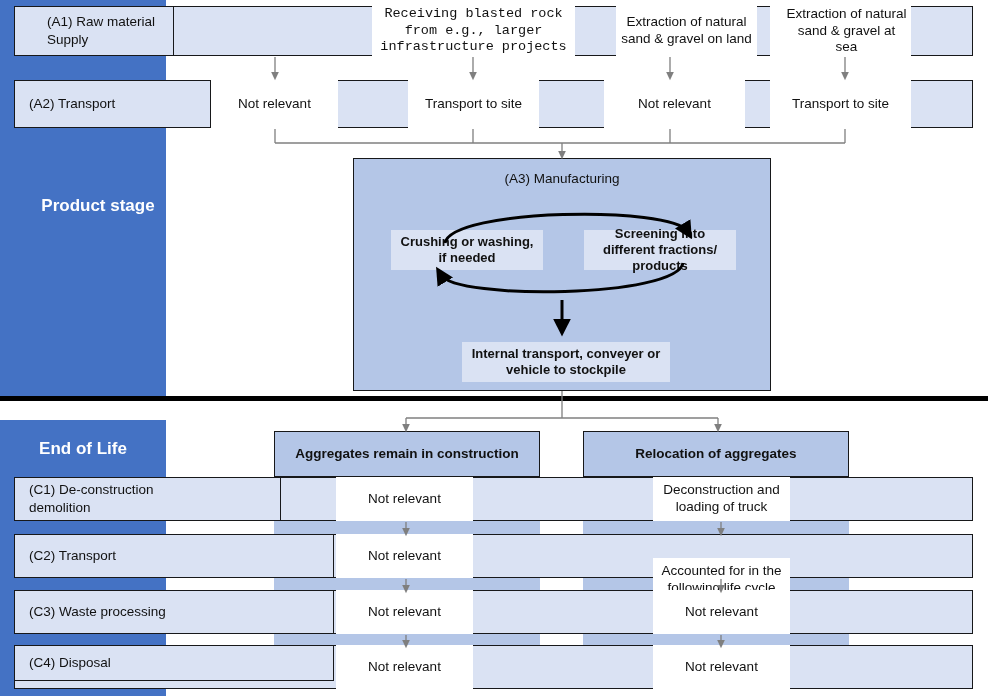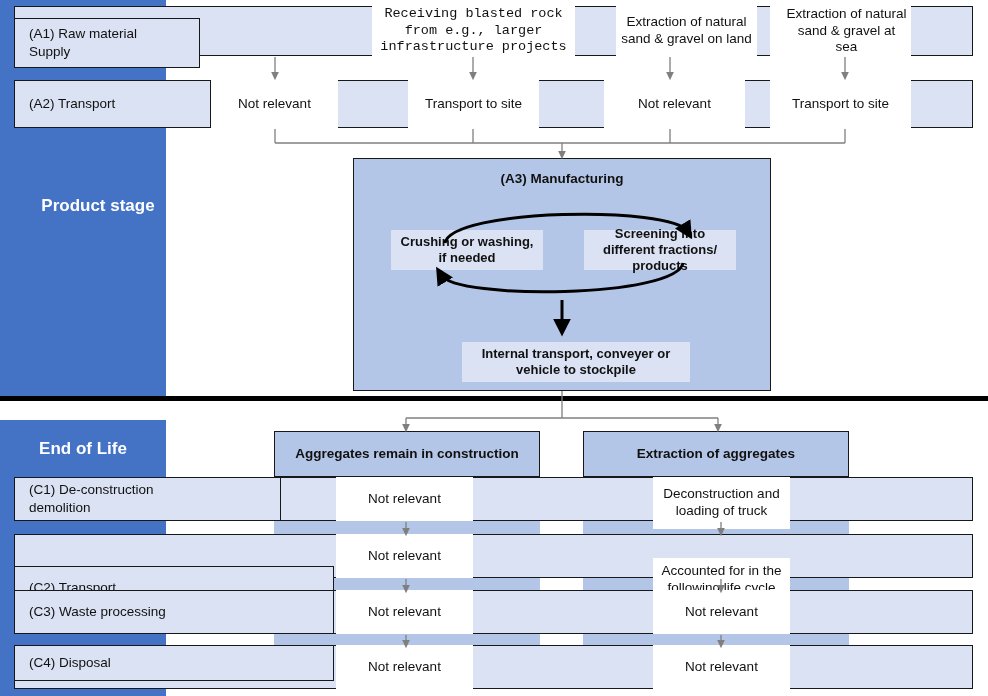--- a/index.html
+++ b/index.html
@@ -63,21 +63,21 @@
   }
 
   
   .mfg-box{
     background:#B4C6E7;
     border:1px solid #17181a;
   }
   .mfg-title{
     position:absolute;top:12px;left:0;right:0;
     text-align:center;
-    font-size:13.5px;font-weight:bold;color:#111;
+    font-size:13.5px;font-weight:normal;color:#111;
   }
   .mfg-sub{
     position:absolute;
     display:flex;align-items:center;justify-content:center;
     text-align:center;
     background:#DAE2F3;
     font-size:13px;font-weight:bold;color:#111;
     line-height:1.25;
     padding:0 4px;
   }
@@ -101,21 +101,21 @@
 </head>
 <body>
 
 <div id="canvas">
 
   <div class="abs stage-col" style="left:0px;top:0px;width:166px;height:396px;"></div>
   <div class="abs stage-label" style="left:0px;top:186px;width:196px;height:40px;">Product stage</div>
 
   <div class="abs row-band" style="left:14px;top:6px;width:959px;height:50px;"></div>
 
-  <div class="abs rowlabel" style="left:14px;top:18px;width:186px;height:50px;">
+  <div class="abs rowlabel" style="left:14px;top:6px;width:160px;height:50px;justify-content:center;">
     <span style="display:block">
       <span>(A1) Raw material</span><br>
       <span>Supply</span>
     </span>
   </div>
 
   <div class="abs cell" style="left:372px;top:6px;width:203px;height:50px;font-family:Liberation Mono, monospace;">Receiving blasted rock from e.g., larger infrastructure projects</div>
   <div class="abs cell" style="left:604px;top:6px;width:141px;height:50px;margin-left:12px;">Extraction of natural sand &amp; gravel on land</div>
   <div class="abs cell" style="left:770px;top:6px;width:141px;height:50px;padding-left:16px;">Extraction of natural sand &amp; gravel at sea</div>
 
@@ -131,51 +131,51 @@
   <div class="abs cell" style="left:770px;top:80px;width:141px;height:48px;">Transport to site</div>
 
   <div class="abs mfg-box" style="left:353px;top:158px;width:418px;height:233px;">
     <div class="mfg-title">(A3) Manufacturing</div>
   </div>
 
   <div class="abs mfg-sub" style="left:391px;top:230px;width:152px;height:40px;">Crushing or washing, if needed</div>
 
   <div class="abs mfg-sub" style="left:584px;top:230px;width:152px;height:40px;">Screening into different fractions/ products</div>
 
-  <div class="abs mfg-sub" style="left:462px;top:342px;width:228px;height:40px;">Internal transport, conveyer or vehicle to stockpile</div>
+  <div class="abs mfg-sub" style="left:462px;top:342px;width:208px;height:40px;">Internal transport, conveyer or vehicle to stockpile</div>
 
   <div class="abs thick-divider" style="left:0px;top:396px;width:988px;height:5px;"></div>
 
   <div class="abs stage-col" style="left:0px;top:420px;width:166px;height:276px;"></div>
   <div class="abs stage-label" style="left:0px;top:432px;width:166px;height:34px;">End of Life</div>
 
   <div class="abs eol-head" style="left:274px;top:431px;width:266px;height:46px;">Aggregates remain in construction</div>
-  <div class="abs eol-head" style="left:583px;top:431px;width:266px;height:46px;">Extraction of aggregates</div>
+  <div class="abs eol-head" style="left:583px;top:431px;width:266px;height:46px;">Relocation of aggregates</div>
 
   <div class="abs mid-band" style="left:274px;top:521px;width:266px;height:18px;"></div>
   <div class="abs mid-band" style="left:583px;top:521px;width:266px;height:18px;"></div>
 
   <div class="abs mid-band" style="left:274px;top:578px;width:266px;height:18px;"></div>
   <div class="abs mid-band" style="left:583px;top:578px;width:266px;height:18px;"></div>
 
   <div class="abs mid-band" style="left:274px;top:634px;width:266px;height:18px;"></div>
   <div class="abs mid-band" style="left:583px;top:634px;width:266px;height:18px;"></div>
 
   <div class="abs row-band" style="left:14px;top:477px;width:959px;height:44px;"></div>
   <div class="abs rowlabel" style="left:14px;top:477px;width:267px;height:44px;">
     <span style="display:block">
       <span>(C1) De-construction</span><br>
       <span>demolition</span>
     </span>
   </div>
   <div class="abs cell" style="left:336px;top:477px;width:137px;height:44px;">Not relevant</div>
-  <div class="abs cell" style="left:653px;top:477px;width:137px;height:52px;">Deconstruction and loading of truck</div>
+  <div class="abs cell" style="left:653px;top:477px;width:137px;height:44px;">Deconstruction and loading of truck</div>
 
   <div class="abs row-band" style="left:14px;top:534px;width:959px;height:44px;"></div>
-  <div class="abs rowlabel" style="left:14px;top:534px;width:320px;height:44px;margin-top:32px;">
+  <div class="abs rowlabel" style="left:14px;top:534px;width:320px;height:44px;">
     <span>(C2) Transport</span>
   </div>
   <div class="abs cell" style="left:336px;top:534px;width:137px;height:44px;">Not relevant</div>
   <div class="abs cell" style="left:653px;top:558px;width:137px;height:44px;">Accounted for in the following life cycle</div>
 
   <div class="abs row-band" style="left:14px;top:590px;width:959px;height:44px;"></div>
   <div class="abs rowlabel" style="left:14px;top:590px;width:320px;height:44px;">
     <span>(C3) Waste processing</span>
   </div>
   <div class="abs cell" style="left:336px;top:590px;width:137px;height:44px;">Not relevant</div>

